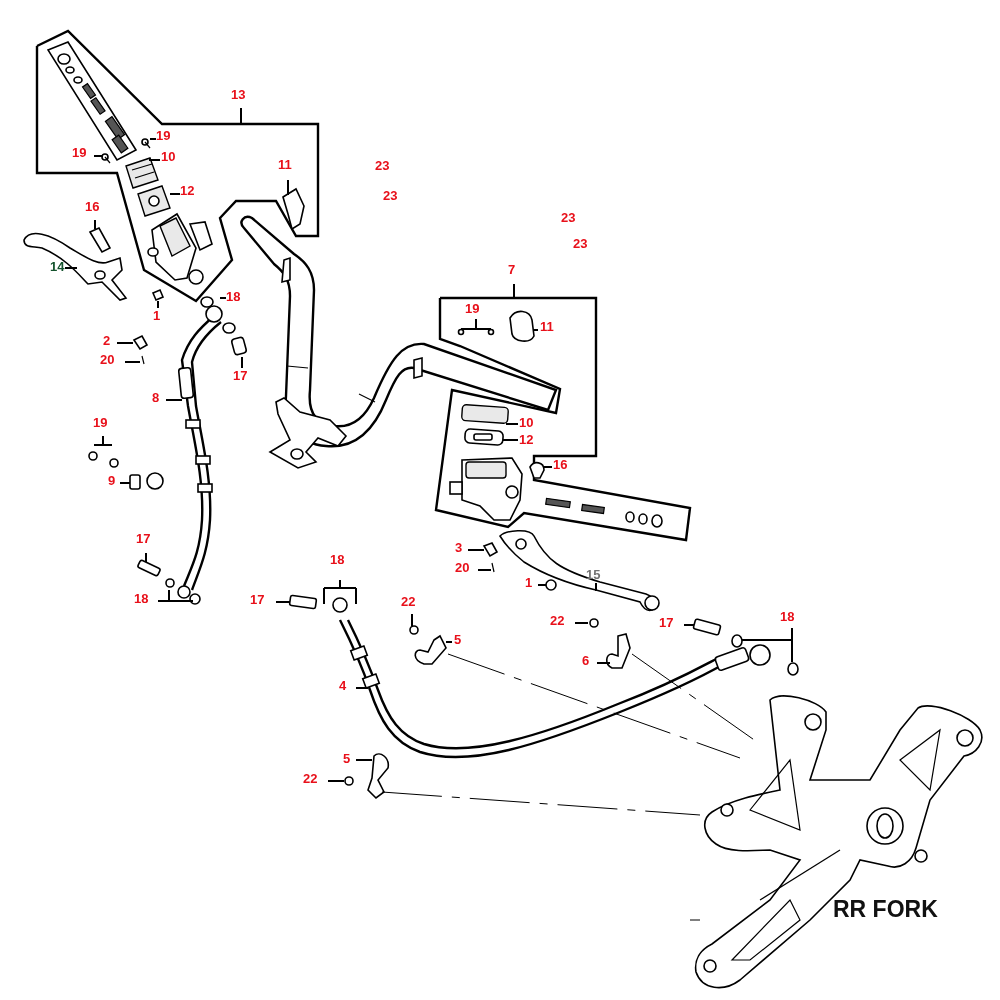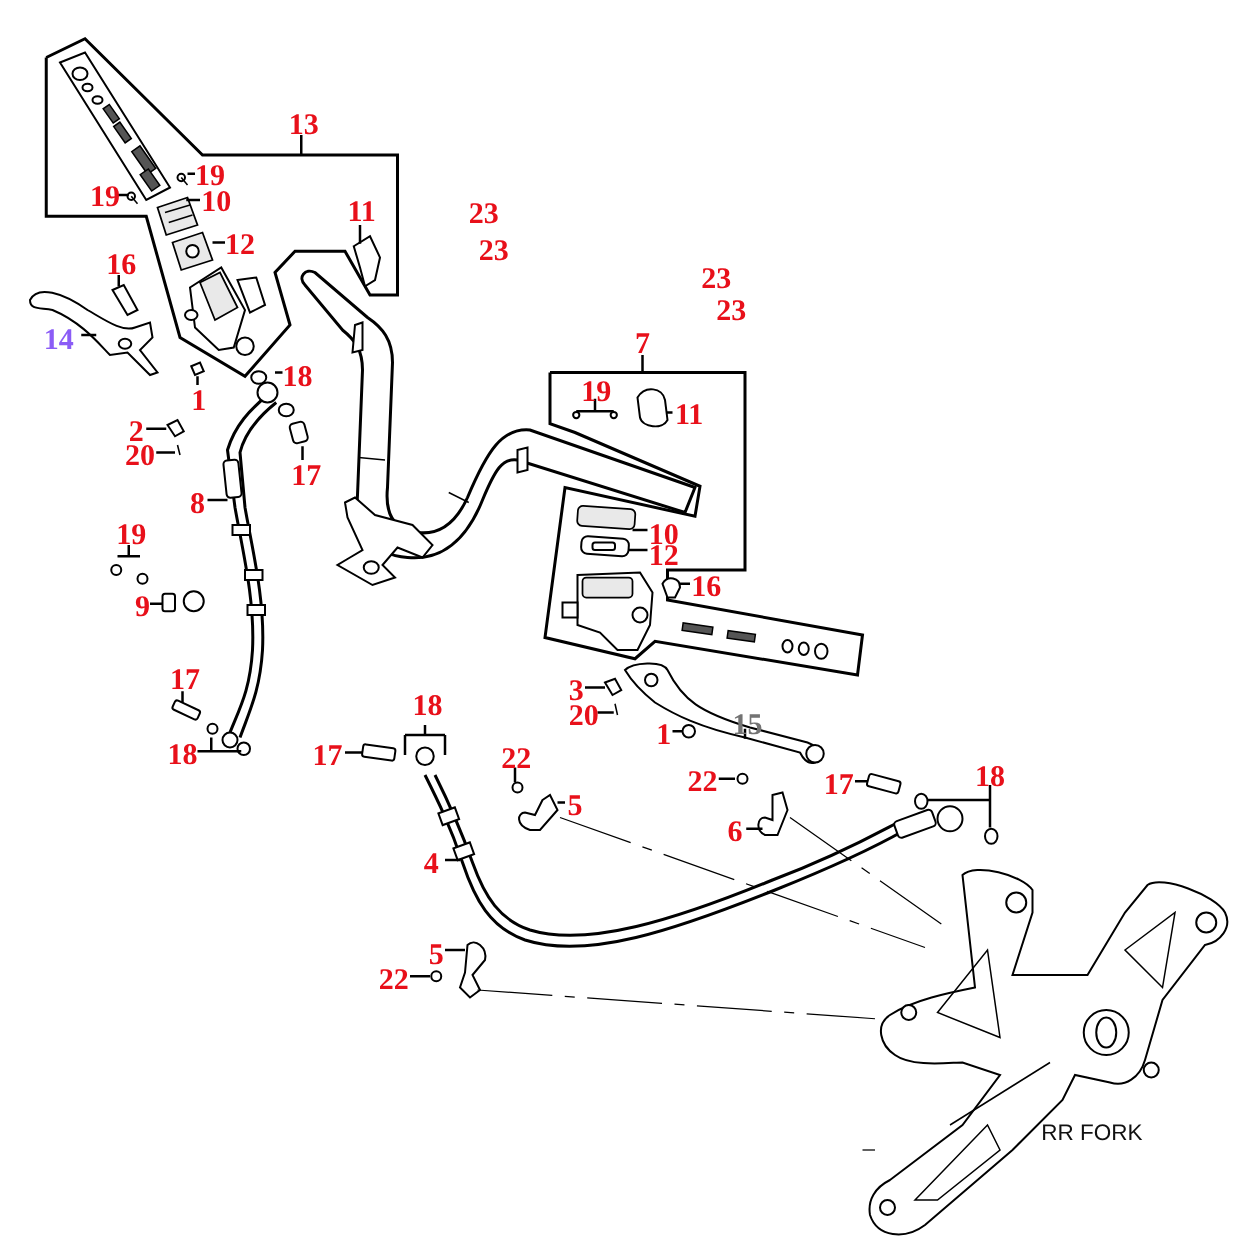--- a/index.html
+++ b/index.html
@@ -5,22 +5,22 @@
   html, body { margin: 0; padding: 0; background: #ffffff; }
   body { width: 1000px; height: 1000px; position: relative; overflow: hidden; font-family: "Liberation Sans", sans-serif; }
   #diagram { position: absolute; left: 0; top: 0; width: 1000px; height: 1000px; }
   .ln { stroke: #000; stroke-width: 2.4; fill: none; }
   .ln-thin { stroke: #000; stroke-width: 1.2; fill: none; }
   .ln-leader { stroke: #000; stroke-width: 2; fill: none; }
   .ln-dash { stroke: #000; stroke-width: 1; fill: none; stroke-dasharray: 60 10 8 10; }
   .part { stroke: #000; stroke-width: 1.6; fill: #fff; }
   .part-grey { stroke: #000; stroke-width: 1.4; fill: #e9e9e9; }
   .part-dark { stroke: #000; stroke-width: 1.2; fill: #555; }
-  .callout { position: absolute; font-family: Liberation Serif, serif; font-weight: bold; font-size: 24px; color: #e8101a; line-height: 1; white-space: nowrap; }
-  .caption { position: absolute; font-family: "Liberation Sans", sans-serif; font-weight: normal; font-size: 18px; color: #111; white-space: nowrap; }
+  .callout { position: absolute; font-family: Liberation Sans, sans-serif; font-weight: bold; font-size: 13px; color: #e8101a; line-height: 1; white-space: nowrap; }
+  .caption { position: absolute; font-family: "Liberation Sans", sans-serif; font-weight: bold; font-size: 23px; color: #111; white-space: nowrap; }
 </style>
 </head>
 <body>
 
 <svg id="diagram" viewBox="0 0 1000 1000" xmlns="http://www.w3.org/2000/svg">
 
   <g>
     <polyline class="ln" points="37,46 68,31 162,124 318,124 318,236 296,236 276,201 236,201 220,218 232,260 196,301 144,270 117,173 37,173 37,46"></polyline>
     <line class="ln-leader" x1="241" y1="108" x2="241" y2="124"></line>
   </g>
@@ -288,21 +288,21 @@
 <div class="callout" style="left: 156px; top: 129px; color: rgb(232, 16, 26);">19</div>
 <div class="callout" style="left: 72px; top: 146px; color: rgb(232, 16, 26);">19</div>
 <div class="callout" style="left: 161px; top: 150px; color: rgb(232, 16, 26);">10</div>
 <div class="callout" style="left: 180px; top: 184px; color: rgb(232, 16, 26);">12</div>
 <div class="callout" style="left: 278px; top: 158px; color: rgb(232, 16, 26);">11</div>
 <div class="callout" style="left: 375px; top: 159px; color: rgb(232, 16, 26);">23</div>
 <div class="callout" style="left: 383px; top: 189px; color: rgb(232, 16, 26);">23</div>
 <div class="callout" style="left: 561px; top: 211px; color: rgb(232, 16, 26);">23</div>
 <div class="callout" style="left: 573px; top: 237px; color: rgb(232, 16, 26);">23</div>
 <div class="callout" style="left: 85px; top: 200px; color: rgb(232, 16, 26);">16</div>
-<div class="callout" style="left: 35px; top: 260px; color: #8b5cf6;">14</div>
+<div class="callout" style="left: 50px; top: 260px; color: #14532d;">14</div>
 <div class="callout" style="left: 153px; top: 309px; color: rgb(232, 16, 26);">1</div>
 <div class="callout" style="left: 226px; top: 290px; color: rgb(232, 16, 26);">18</div>
 <div class="callout" style="left: 103px; top: 334px; color: rgb(232, 16, 26);">2</div>
 <div class="callout" style="left: 100px; top: 353px; color: rgb(232, 16, 26);">20</div>
 <div class="callout" style="left: 233px; top: 369px; color: rgb(232, 16, 26);">17</div>
 <div class="callout" style="left: 152px; top: 391px; color: rgb(232, 16, 26);">8</div>
 <div class="callout" style="left: 93px; top: 416px; color: rgb(232, 16, 26);">19</div>
 <div class="callout" style="left: 108px; top: 474px; color: rgb(232, 16, 26);">9</div>
 <div class="callout" style="left: 136px; top: 532px; color: rgb(232, 16, 26);">17</div>
 <div class="callout" style="left: 134px; top: 592px; color: rgb(232, 16, 26);">18</div>

